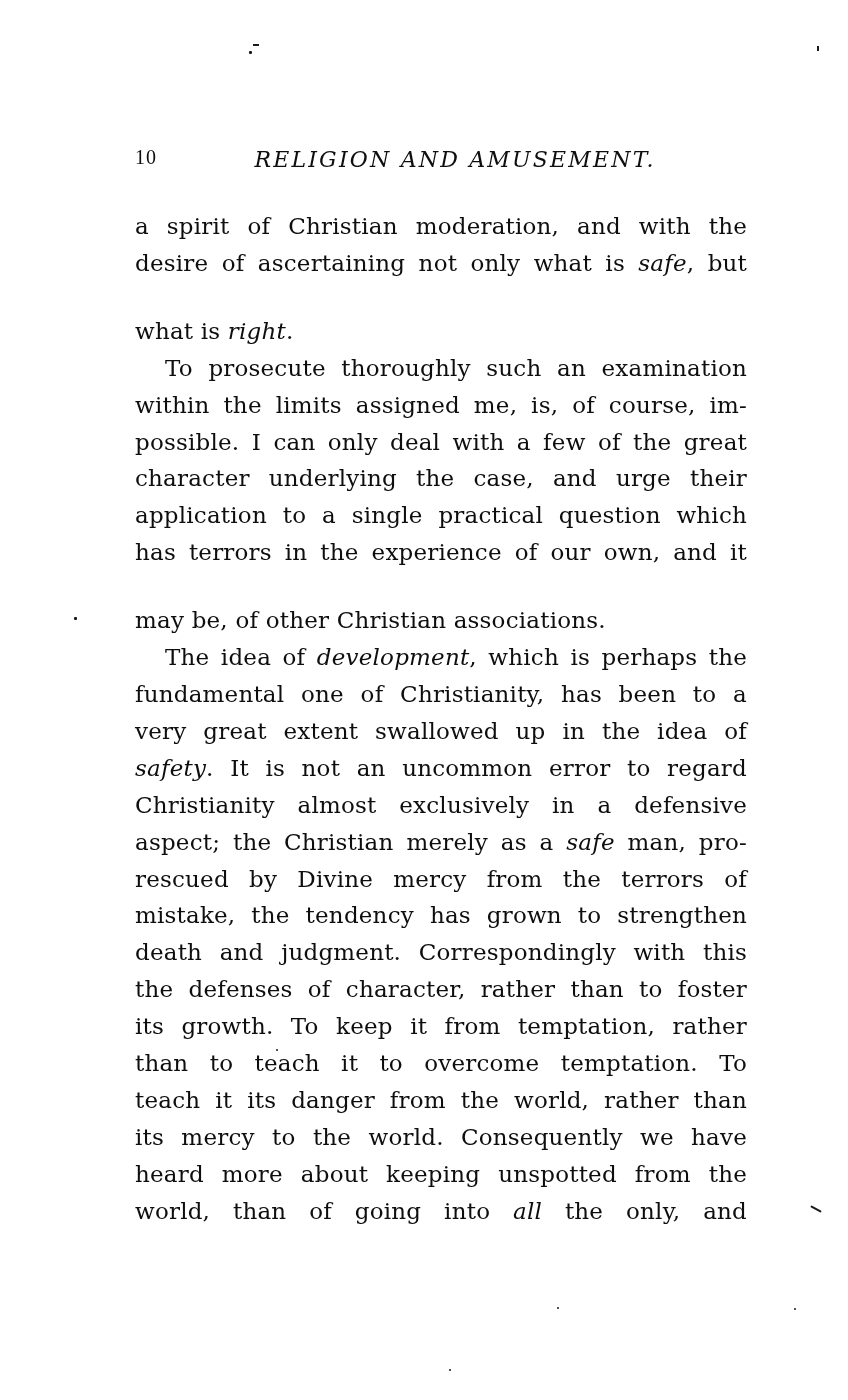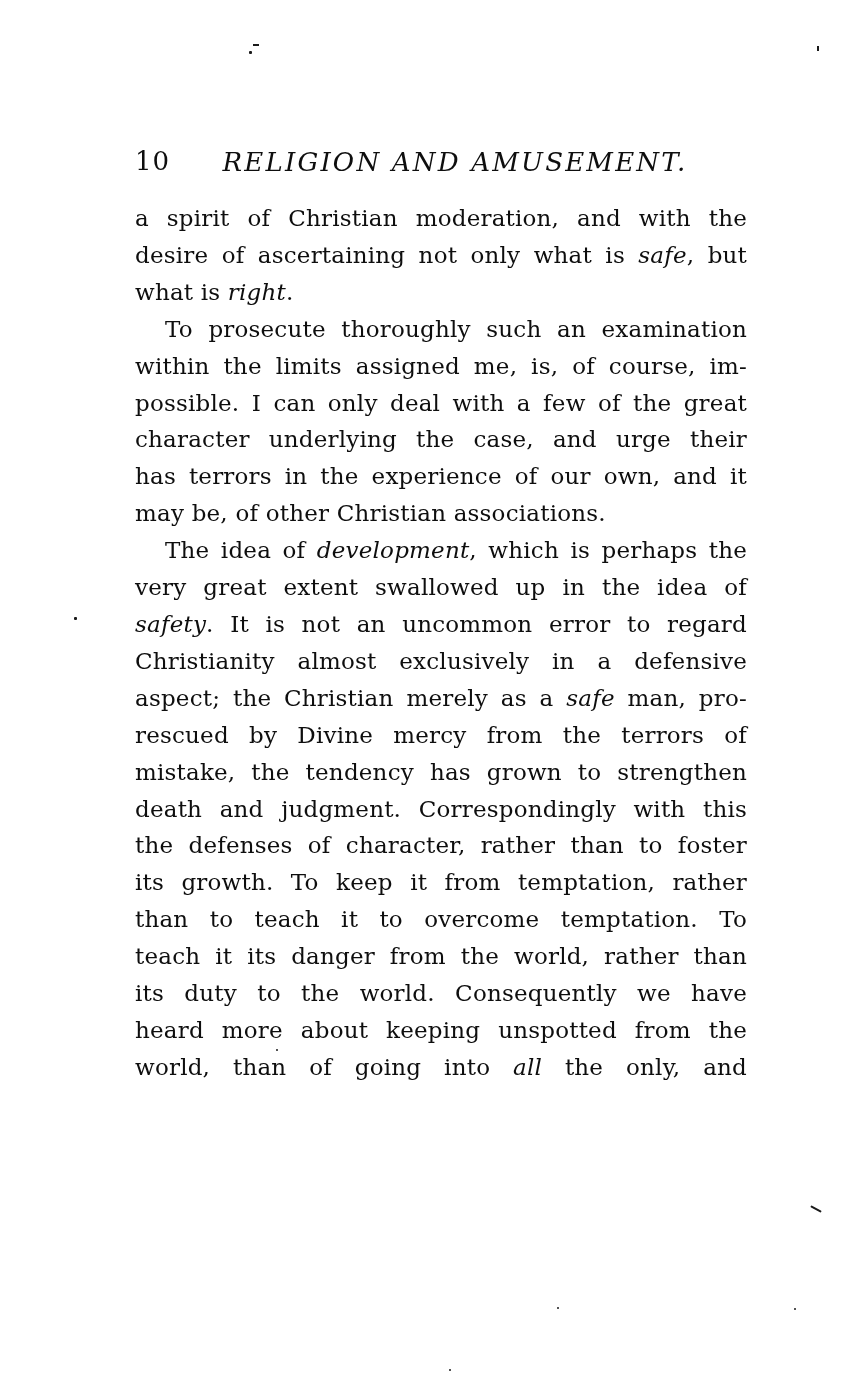--- a/index.html
+++ b/index.html
@@ -21,51 +21,53 @@
     position: absolute;
     left: 135px;
     top: 144px;
     width: 612px;
     height: 32px;
   }
   .page-number {
     position: absolute;
     left: 0;
     top: 2px;
-    font-size: 26px;
+    font-size: 20px;
     letter-spacing: 1px;
     font-style: normal;
+    font-family: Liberation Serif, serif;
   }
   .running-title {
     display: block;
     text-align: center;
     transform: translateX(14px);
     font-style: italic;
-    font-size: 26px;
+    font-size: 22px;
     letter-spacing: 2.2px;
     padding-top: 3px;
     white-space: nowrap;
   }
   
   .text-block {
     position: absolute;
     left: 135px;
-    top: 200px;
+    top: 208px;
     width: 612px;
     font-size: 23px;
     line-height: 36.9px;
     letter-spacing: 0.2px;
   }
   .line {
     text-align: justify;
     text-align-last: justify;
     white-space: normal;
   }
   .line.lastline {
     text-align-last: left;
+    margin-top: 31px;
   }
   .line.indent {
     text-indent: 30px;
   }
   .line em {
   }
   
   .speck {
     position: absolute;
     background: #1a1a1a;
@@ -91,35 +93,37 @@
   </div>
 
   <div class="text-block">
       <div class="line"><span>a spirit of Christian moderation, and with the</span></div>
       <div class="line"><span>desire of ascertaining not only what is </span><em>safe</em><span>, but</span></div>
       <div class="line lastline"><span>what is </span><em>right</em><span>.</span></div>
       <div class="line indent"><span>To prosecute thoroughly such an examination</span></div>
       <div class="line"><span>within the limits assigned me, is, of course, im-</span></div>
       <div class="line"><span>possible.  I can only deal with a few of the great</span></div>
       <div class="line"><span>character underlying the case, and urge their</span></div>
+      <div class="line"><span>application to a single practical question which</span></div>
       <div class="line"><span>has terrors in the experience of our own, and it</span></div>
       <div class="line lastline"><span>may be, of other Christian associations.</span></div>
       <div class="line indent"><span>The idea of </span><em>development</em><span>, which is perhaps the</span></div>
+      <div class="line"><span>fundamental one of Christianity, has been to a</span></div>
       <div class="line"><span>very great extent swallowed up in the idea of</span></div>
       <div class="line"><em>safety</em><span>.  It is not an uncommon error to regard</span></div>
       <div class="line"><span>Christianity almost exclusively in a defensive</span></div>
       <div class="line"><span>aspect; the Christian merely as a </span><em>safe</em><span> man, pro-</span></div>
       <div class="line"><span>rescued by Divine mercy from the terrors of</span></div>
       <div class="line"><span>mistake, the tendency has grown to strengthen</span></div>
       <div class="line"><span>death and judgment.  Correspondingly with this</span></div>
       <div class="line"><span>the defenses of character, rather than to foster</span></div>
       <div class="line"><span>its growth.  To keep it from temptation, rather</span></div>
       <div class="line"><span>than to teach it to overcome temptation.  To</span></div>
       <div class="line"><span>teach it its danger from the world, rather than</span></div>
-      <div class="line"><span>its duty to the world.  Consequently we have</span></div>
+      <div class="line"><span>its mercy to the world.  Consequently we have</span></div>
       <div class="line"><span>heard more about keeping unspotted from the</span></div>
       <div class="line"><span>world, than of going into </span><em>all</em><span> the only, and</span></div>
     </div>
 
   <div class="speck dash" style="left:253px; top:44px;"></div>
   <div class="speck dot" style="left:249px; top:51px;"></div>
   <div class="speck tick" style="left:817px; top:46px;"></div>
   <div class="speck dot" style="left:74px;  top:617px;"></div>
   <div class="speck faint" style="left:276px; top:1049px;"></div>
   <div class="speck grave" style="left:810px; top:1208px;"></div>

